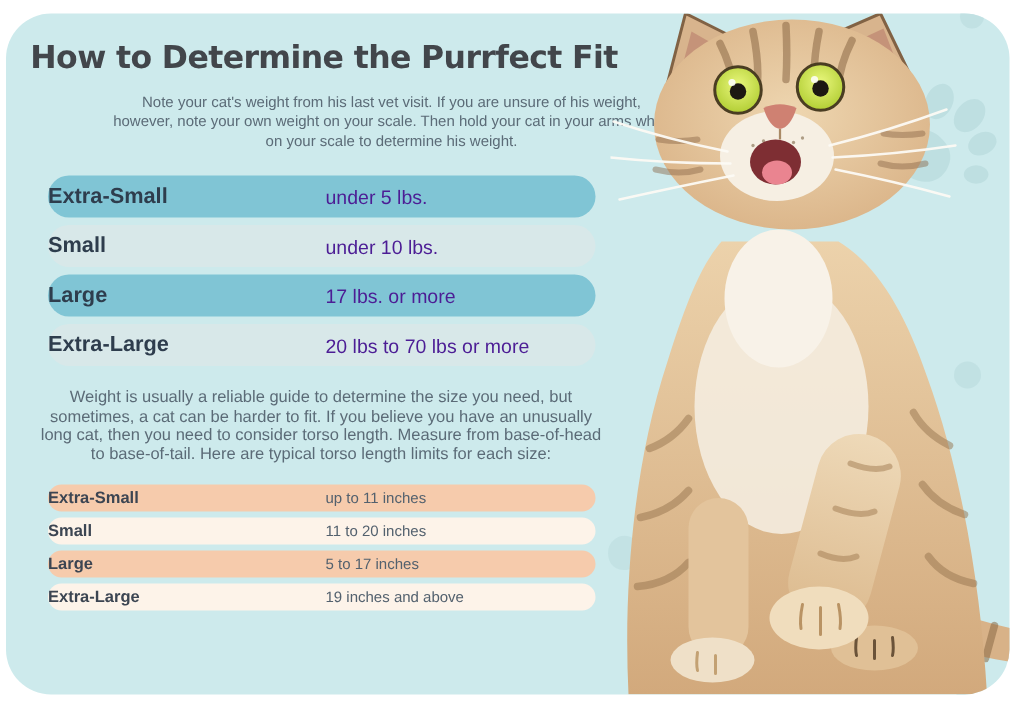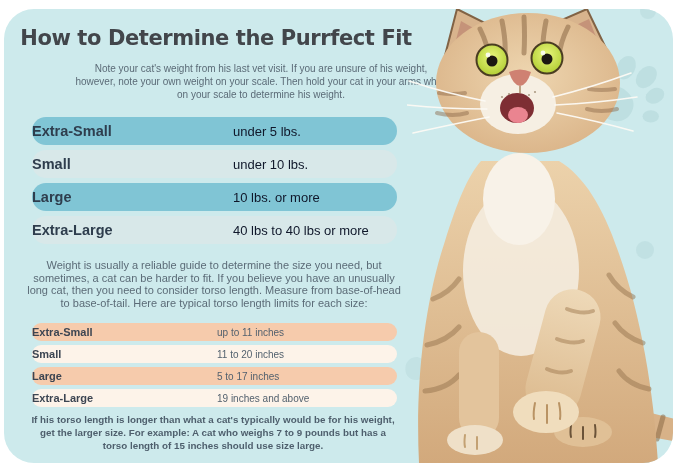--- a/index.html
+++ b/index.html
@@ -26,21 +26,21 @@
   
   .size-table { position:absolute; left:28px; width:365px; }
   .size-table.weight { top:108px; }
   .size-table.torso { top:314px; }
   .row { display:flex; align-items:center; }
   .weight .row { height:28px; border-radius:14px; margin-bottom:5px; }
   .torso .row { height:18px; border-radius:9px; margin-bottom:4px; }
   .row .lab { font-weight:bold; }
   .row .val { position:absolute; left:185px; }
   .weight .lab { font-size:14.5px; color:#2e3d4d; }
-  .weight .val { font-size:13px; color:#0f172a;margin-left:16px; }
+  .weight .val { font-size:13px; color:#4c1d95; }
   .torso .lab { font-size:11px; color:#3c4552; }
   .torso .val { font-size:10px; color:#53616e;text-align:right; }
   .row { position:relative; }
   .row.teal  { background:#80c5d5; }
   .row.light { background:#d8e8e9; }
   .row.peach { background:#f6cbac; }
   .row.cream { background:#fdf3e9; }
 
   .cat { position:absolute; left:403px; top:0px; width:272px; height:454px; }
 </style>
@@ -78,25 +78,25 @@
       <div class="row teal">
         <span class="lab">Extra-Small</span>
         <span class="val">under 5 lbs.</span>
       </div>
       <div class="row light">
         <span class="lab">Small</span>
         <span class="val">under 10 lbs.</span>
       </div>
       <div class="row teal">
         <span class="lab">Large</span>
-        <span class="val">10 lbs. or more</span>
+        <span class="val">17 lbs. or more</span>
       </div>
       <div class="row light">
         <span class="lab">Extra-Large</span>
-        <span class="val">40 lbs to 40 lbs or more</span>
+        <span class="val">20 lbs to 70 lbs or more</span>
       </div>
     </div>
 
     <p class="para torso-intro">Weight is usually a reliable guide to determine the size you need, but sometimes, a cat can be harder to fit. If you believe you have an unusually long cat, then you need to consider torso length. Measure from base-of-head to base-of-tail. Here are typical torso length limits for each size:</p>
 
     <div class="size-table torso">
       <div class="row peach">
         <span class="lab">Extra-Small</span>
         <span class="val">up to 11 inches</span>
       </div>
@@ -107,21 +107,20 @@
       <div class="row peach">
         <span class="lab">Large</span>
         <span class="val">5 to 17 inches</span>
       </div>
       <div class="row cream">
         <span class="lab">Extra-Large</span>
         <span class="val">19 inches and above</span>
       </div>
     </div>
 
-    <p class="para footer-note">If his torso length is longer than what a cat's typically would be for his weight, get the larger size. For example: A cat who weighs 7 to 9 pounds but has a torso length of 15 inches should use size large.</p>
 
     <svg class="cat" viewBox="0 0 272 454">
       <defs>
         <linearGradient id="furG" x1="0" y1="0" x2="0" y2="1">
           <stop offset="0" stop-color="#ecd2ab"></stop>
             <stop offset="1" stop-color="#d2a97c"></stop>
         </linearGradient>
         <radialGradient id="headG" cx="0.5" cy="0.45" r="0.75">
           <stop offset="0" stop-color="#eed6b0"></stop>
             <stop offset="1" stop-color="#d5ab7e"></stop>

